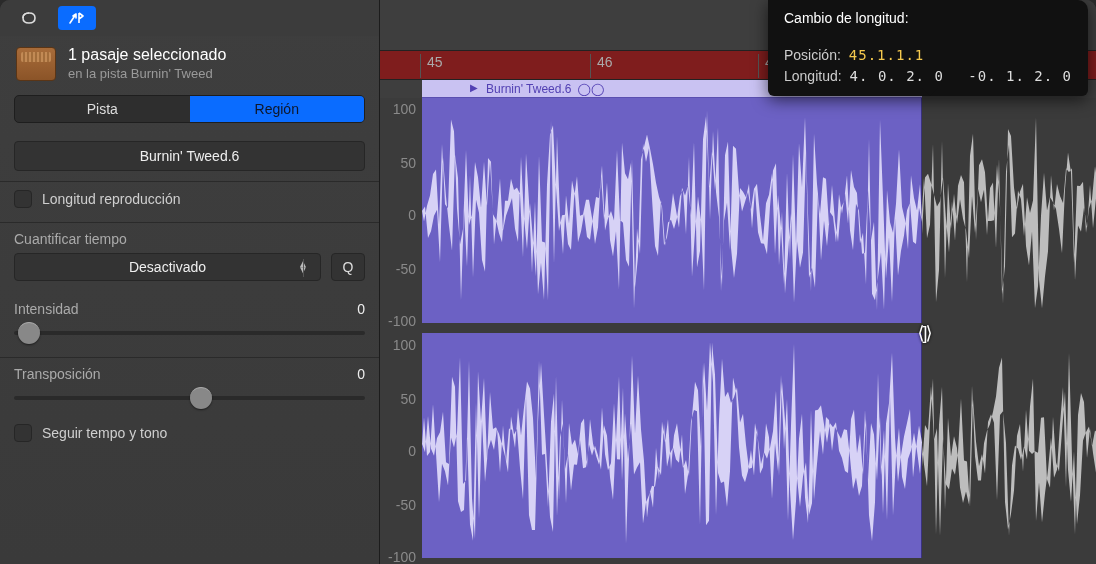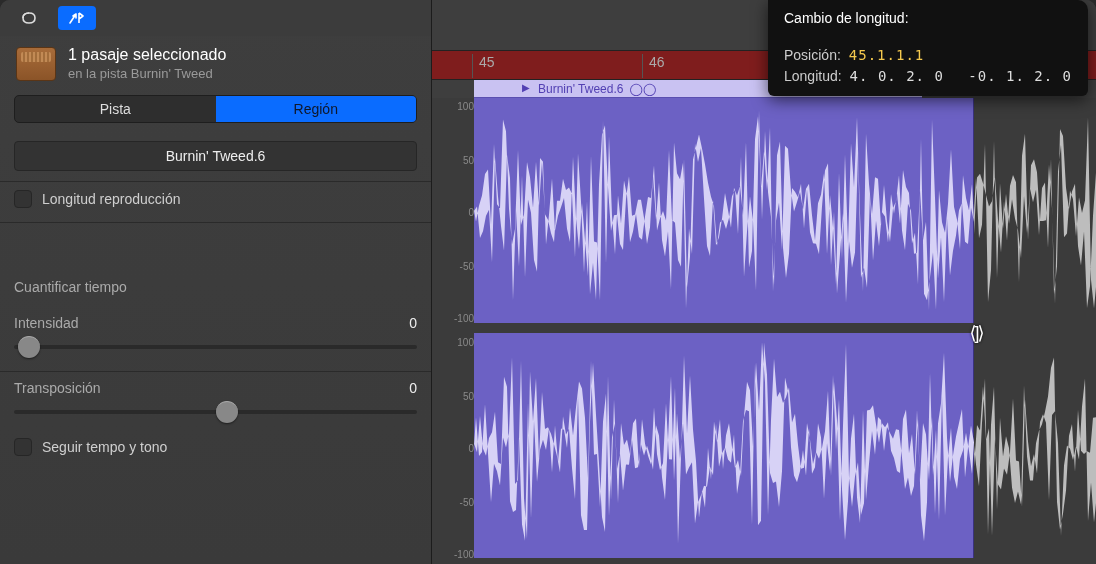--- a/index.html
+++ b/index.html
@@ -7,21 +7,21 @@
 
   .app {
     display: flex;
     width: 1096px;
     height: 564px;
     background: #2a2a2a;
   }
 
   
   .inspector {
-    width: 432px;
+    width: 380px;
     background: linear-gradient(#3e3e3e, #3a3a3a);
     color: #ddd;
     font-size: 14px;
     display: flex;
     flex-direction: column;
     border-right: 1px solid #1c1c1c;
     border-top-left-radius: 10px;
     overflow: hidden;
   }
 
@@ -102,21 +102,21 @@
     display: flex; align-items: center; gap: 10px;
     color: #cfcfcf; font-size: 14px;
   }
   .checkbox {
     width: 18px; height: 18px;
     border-radius: 4px;
     background: #333;
     border: 1px solid #262626;
   }
 
-  .param-label { color: #aaa; font-size: 14px; margin-bottom: 6px; margin-top: 48px; }
+  .param-label { color: #aaa; font-size: 14px; margin-bottom: 6px; }
   .param-row   { display:flex; align-items:center; justify-content:space-between; margin-bottom:6px; }
 
   .dropdown-row { display: flex; align-items: center; gap: 10px; }
   .dropdown {
     flex: 1;
     height: 28px;
     background: #333;
     border: 1px solid #262626;
     border-radius: 4px;
     display: flex; align-items: center; justify-content: center;
@@ -210,23 +210,23 @@
   .tracks {
     position: absolute;
     left: 0; right: 0; top: 98px; bottom: 0;
     background: #3b3b3b;
   }
 
   .axis {
     position: absolute;
     left: 0; width: 42px;
     color: #8a8a8a;
-    font-size: 10px;
+    font-size: 14px;
     text-align: right;
-    padding-right: 0;
+    padding-right: 6px;
     line-height: 1;
   }
 
   .lane {
     position: absolute;
     left: 42px; right: 0;
     height: 225px;
   }
   .lane1 { top: 0; }
   .lane2 { top: 235px; }
@@ -317,20 +317,29 @@
 
     <div class="section">
       <div class="check-row">
         <div class="checkbox"></div>
         <span>Longitud reproducción</span>
       </div>
     </div>
 
     <div class="section">
       <div class="param-label">Cuantificar tiempo</div>
+      <div class="dropdown-row">
+        <div class="dropdown">
+          <span>Desactivado</span>
+          <span class="chev">▲<br>▼</span>
+        </div>
+        <div class="q-btn">
+          <span>Q</span>
+        </div>
+      </div>
       <div class="param-row" style="margin-top:20px">
         <span class="param-label" style="margin:0">Intensidad</span>
         <span style="color:#eee">0</span>
       </div>
       <div class="slider">
         <div class="slider-track"></div>
         <div class="slider-thumb" style="left:1%"></div>
       </div>
     </div>
 

